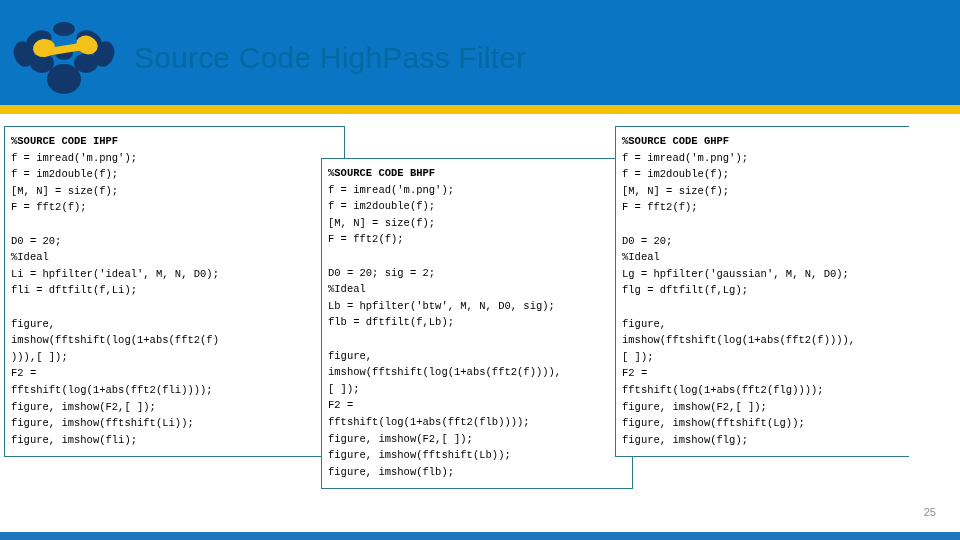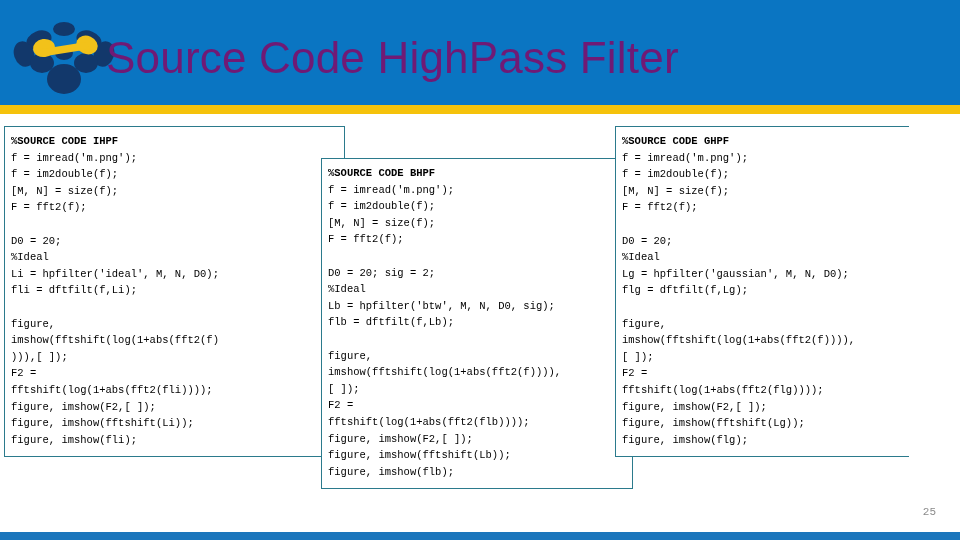--- a/index.html
+++ b/index.html
@@ -37,27 +37,27 @@
     position: absolute;
     left: 12px;
     top: 16px;
     width: 104px;
     height: 80px;
   }
   .logo svg { display: block; }
 
   .slide-title {
     position: absolute;
-    left: 106px;
+    left: 134px;
     top: 27px;
     width: 800px;
     height: 62px;
     line-height: 62px;
-    color: #701a75;
-    font-size: 44px;
+    color: #0369a1;
+    font-size: 30px;
     font-weight: 300;
     letter-spacing: 0.2px;
     white-space: nowrap;
     font-family: "Liberation Sans", sans-serif;
   }
 
   
   .code-area {
     position: absolute;
     left: 0;
@@ -92,21 +92,21 @@
   .code-block.hdr { font-weight: bold; }
   .code-gap { height: 16.6px; }
 
   
   .page-number {
     position: absolute;
     right: 24px;
     top: 506px;
     font-size: 11px;
     color: #8b8b8b;
-    font-family: Liberation Mono, monospace;
+    font-family: Liberation Sans, sans-serif;
   }
   .footer-bar {
     position: absolute;
     left: 0;
     top: 532px;
     width: 960px;
     height: 8px;
     background: #1b76bc;
   }
 </style>

